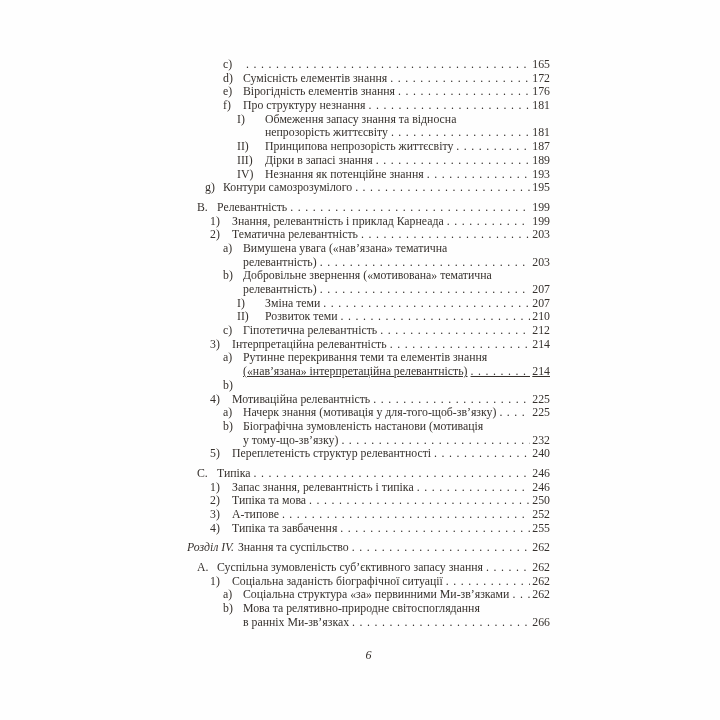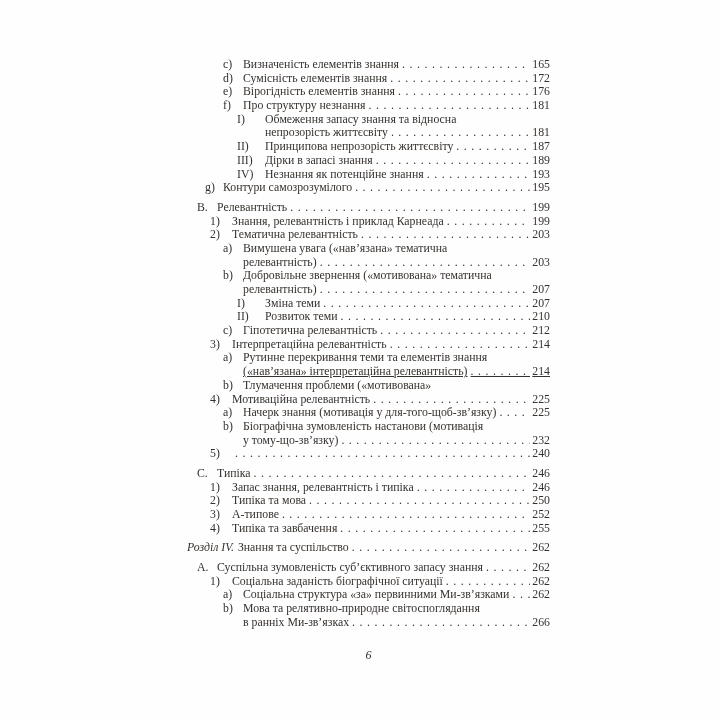--- a/index.html
+++ b/index.html
@@ -69,21 +69,20 @@
   }
 </style>
 </head>
 <body>
 
 <div class="page">
 
   <div class="toc" id="toc">
       <div class="row" style="padding-left: 36px;">
       <span class="marker" style="width: 20px;">c)</span>
-      <span class="text">Визначеність елементів знання</span>
       <span class="leader"></span>
       <span class="pagenum">165</span>
     </div>
       <div class="row" style="padding-left: 36px;">
       <span class="marker" style="width: 20px;">d)</span>
       <span class="text">Сумісність елементів знання</span>
       <span class="leader"></span>
       <span class="pagenum">172</span>
     </div>
       <div class="row" style="padding-left: 36px;">
@@ -203,21 +202,20 @@
 
     </div>
       <div class="row" style="padding-left: 56px; text-decoration: underline;">
 
       <span class="text">(«нав’язана» інтерпретаційна релевантність)</span>
       <span class="leader"></span>
       <span class="pagenum">214</span>
     </div>
       <div class="row" style="padding-left: 36px;">
       <span class="marker" style="width: 20px;">b)</span>
-      <span class="text">Тлумачення проблеми («мотивована»</span>
 
     </div>
       <div class="row" style="padding-left: 23px;">
       <span class="marker" style="width: 22px;">4)</span>
       <span class="text">Мотиваційна релевантність</span>
       <span class="leader"></span>
       <span class="pagenum">225</span>
     </div>
       <div class="row" style="padding-left: 36px;">
       <span class="marker" style="width: 20px;">a)</span>
@@ -231,20 +229,21 @@
 
     </div>
       <div class="row" style="padding-left: 56px; align-items: center;">
 
       <span class="text">у тому-що-зв’язку)</span>
       <span class="leader"></span>
       <span class="pagenum">232</span>
     </div>
       <div class="row" style="padding-left: 23px;">
       <span class="marker" style="width: 22px;">5)</span>
+      <span class="text">Переплетеність структур релевантності</span>
       <span class="leader"></span>
       <span class="pagenum">240</span>
     </div>
       <div class="row gap" style="padding-left: 10px;">
       <span class="marker" style="width: 20px;">C.</span>
       <span class="text">Типіка</span>
       <span class="leader"></span>
       <span class="pagenum">246</span>
     </div>
       <div class="row" style="padding-left: 23px;">

